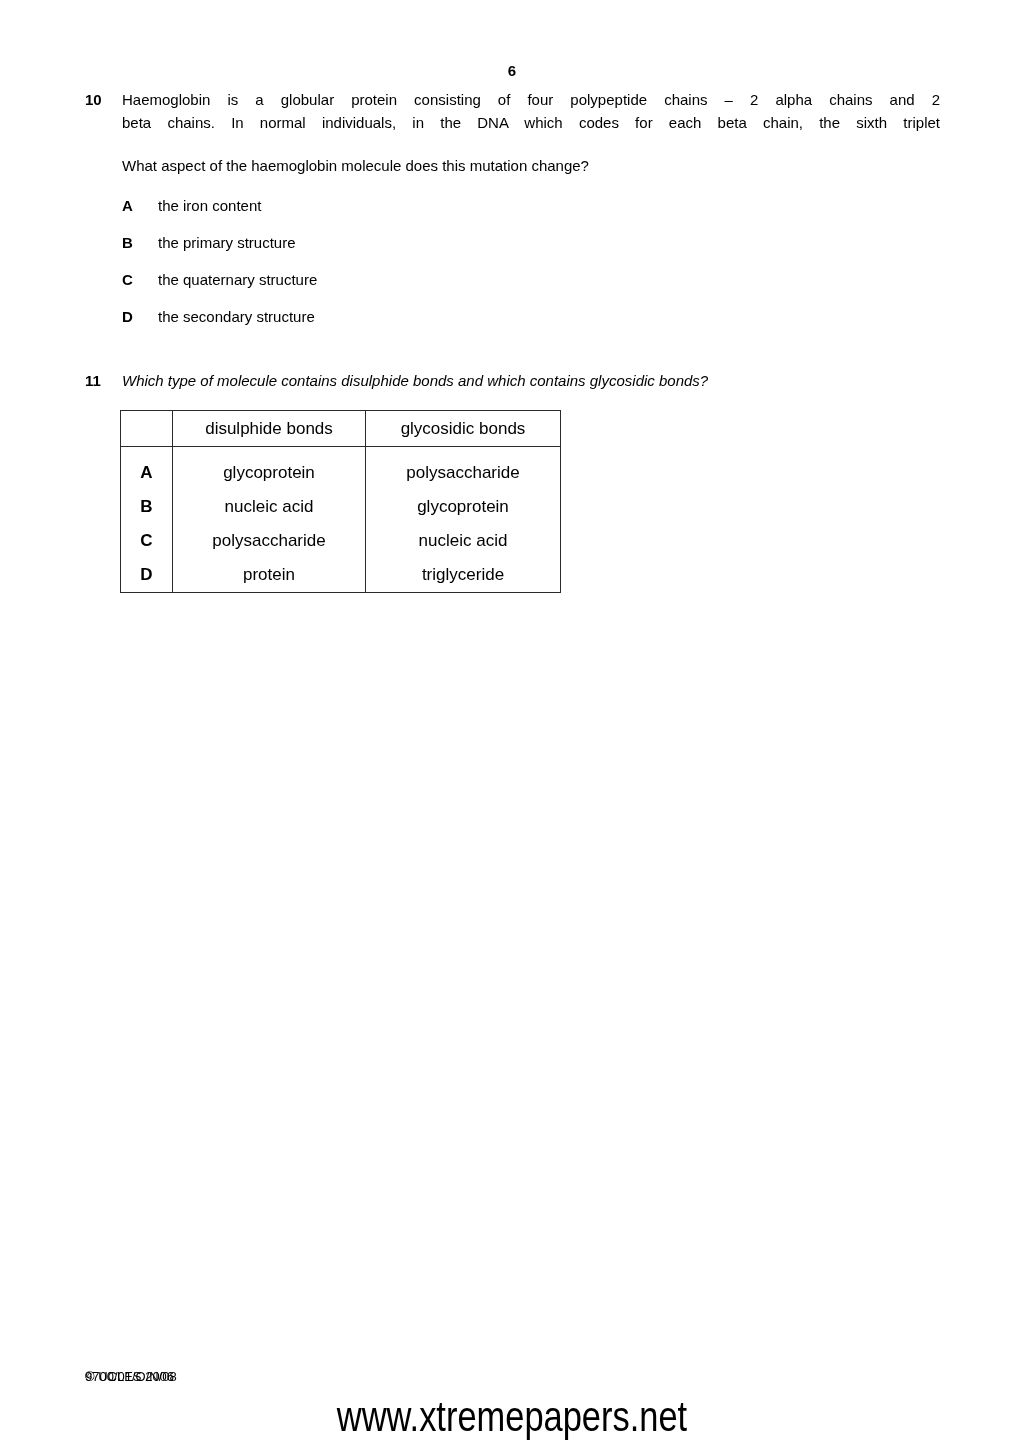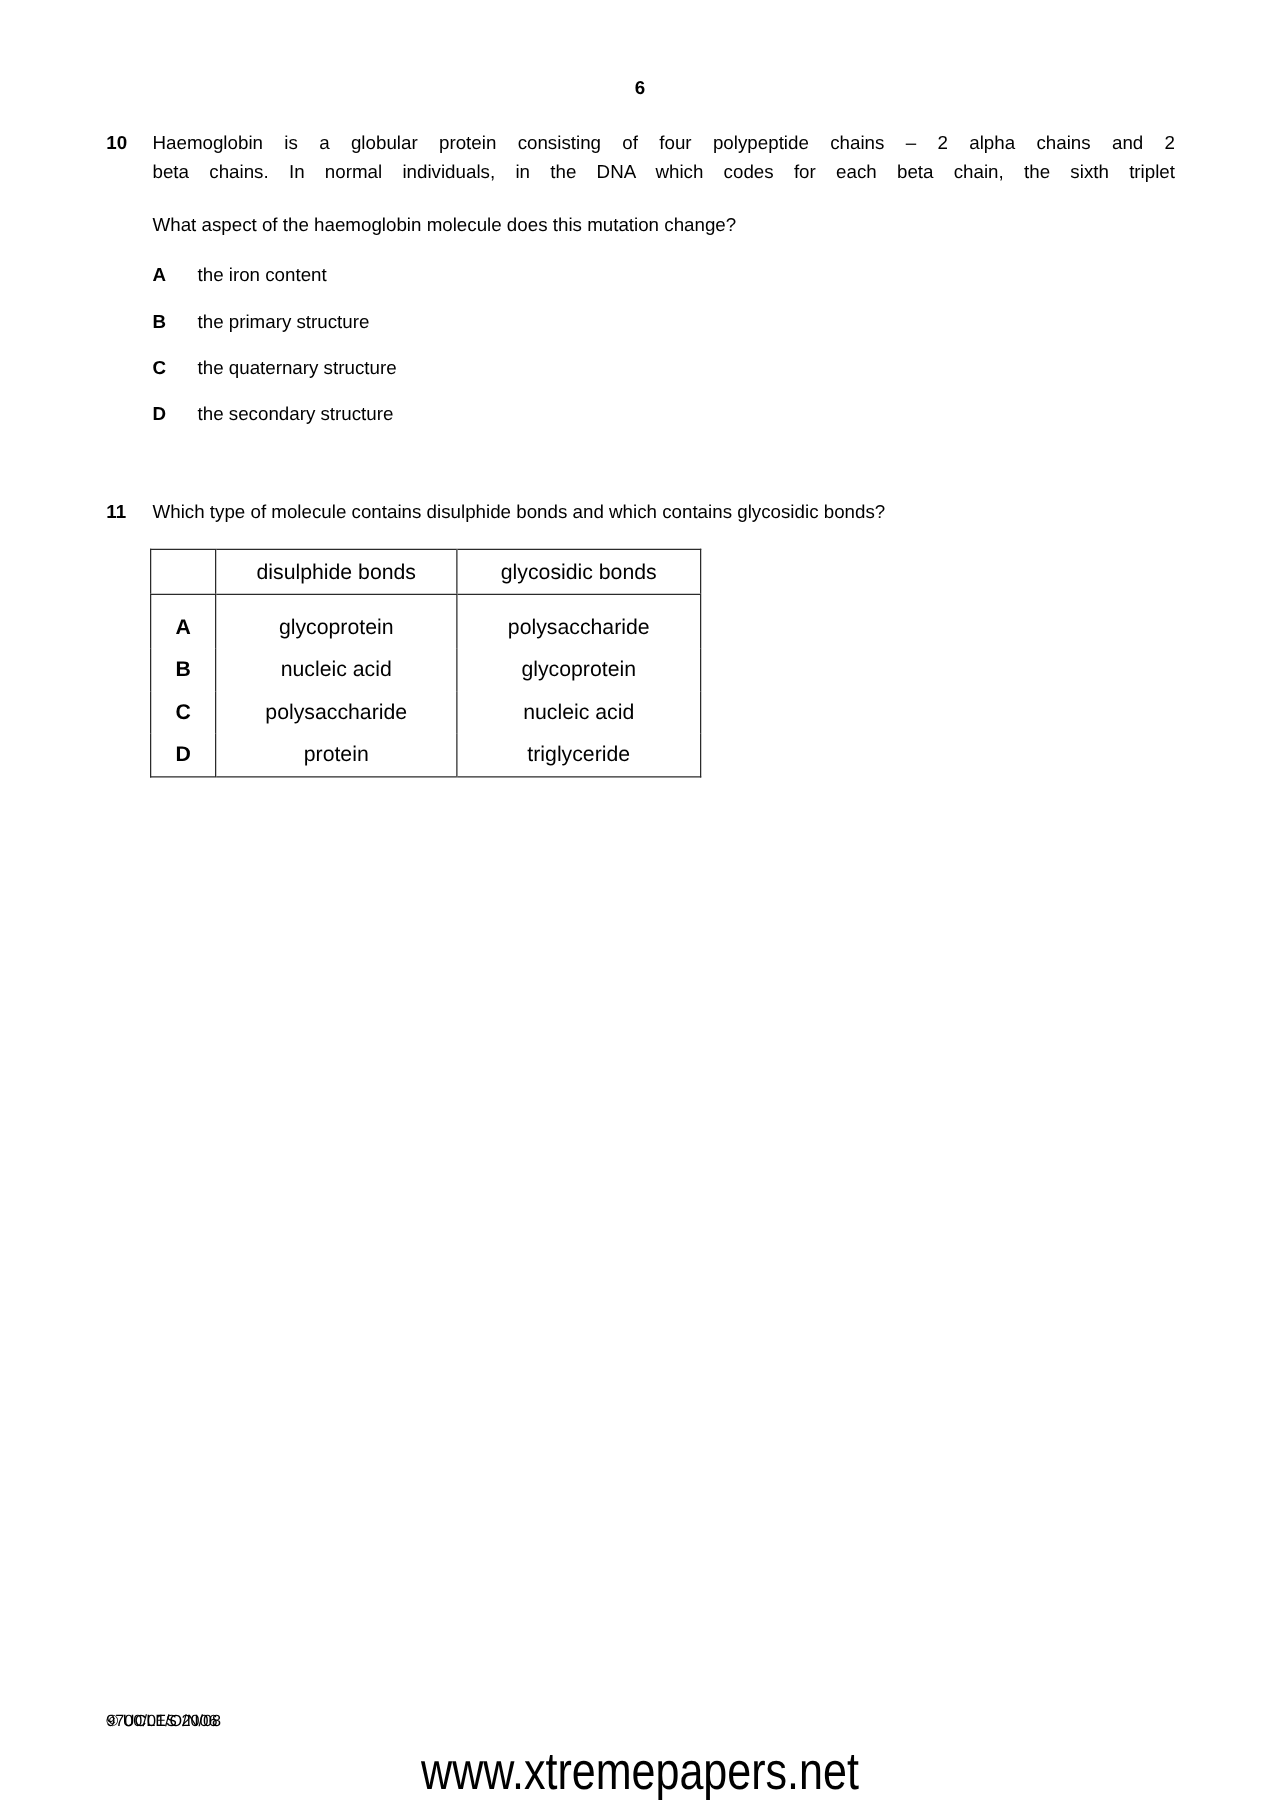--- a/index.html
+++ b/index.html
@@ -21,21 +21,21 @@
     position: absolute;
     top: 62px;
     left: 0;
     right: 0;
     text-align: center;
     font-weight: bold;
     font-size: 15px;
   }
   .content {
     position: absolute;
-    top: 103px;
+    top: 88px;
     left: 85px;
     width: 855px;
   }
   .question {
     display: flex;
   }
   .q-num {
     width: 37px;
     flex-shrink: 0;
     font-weight: bold;
@@ -43,39 +43,39 @@
   }
   .q-body {
     flex: 1;
     min-width: 0;
   }
   .para {
     margin: 0 0 20px 0;
     line-height: 23px;
   }
   .para.stem10 { margin-bottom: 17px; }
-  .para.stem11 { margin-bottom: 18px; }
+  .para.stem11 { margin-bottom: 18px; font-style: italic; }
   .jline {
     display: block;
     text-align: justify;
     text-align-last: justify;
   }
   .line { display: block; }
   .options { margin: 0; }
   .option {
     display: flex;
     line-height: 23px;
     margin-bottom: 14px;
   }
   .option-letter {
     width: 36px;
     flex-shrink: 0;
     font-weight: bold;
   }
-  .q11 { margin-top: 41px; }
+  .q11 { margin-top: 27px; }
   table.answer {
     border-collapse: collapse;
     border: 1.5px solid #2b2b2b;
     margin-left: -2px;
   }
   table.answer th, table.answer td {
     padding: 0;
     text-align: center;
     vertical-align: middle;
     font-size: 17px;

